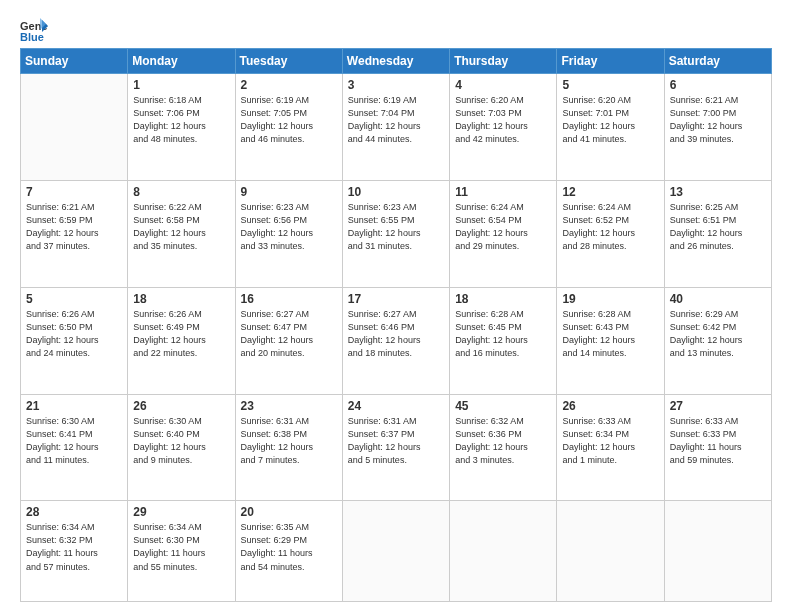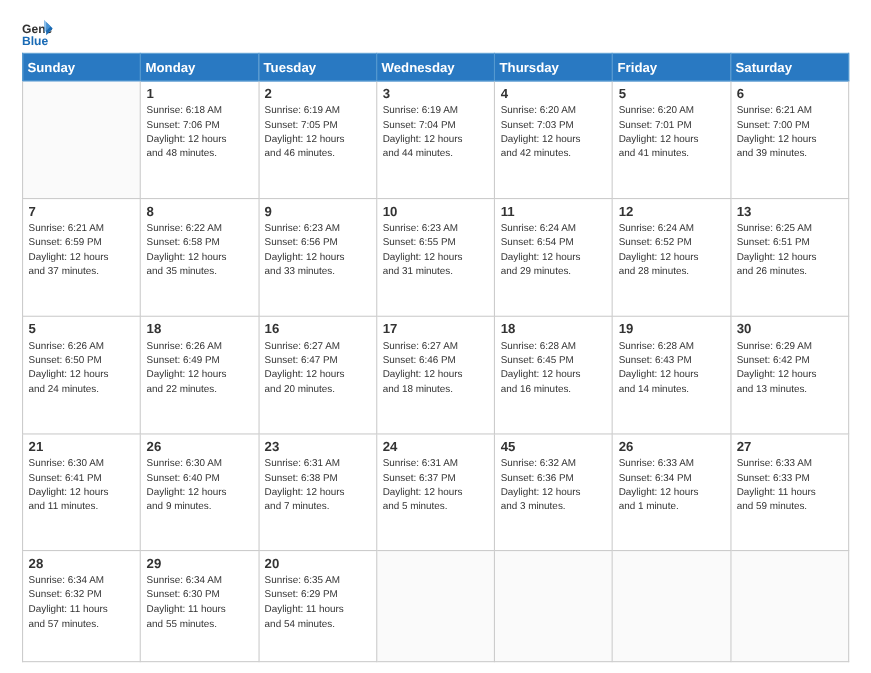--- a/index.html
+++ b/index.html
@@ -198,21 +198,21 @@
           </td>
           <td>
             <span class="day-num">18</span>
             <div class="day-info">Sunrise: 6:28 AM<br>Sunset: 6:45 PM<br>Daylight: 12 hours<br>and 16 minutes.</div>
           </td>
           <td>
             <span class="day-num">19</span>
             <div class="day-info">Sunrise: 6:28 AM<br>Sunset: 6:43 PM<br>Daylight: 12 hours<br>and 14 minutes.</div>
           </td>
           <td>
-            <span class="day-num">30</span>
+            <span class="day-num">40</span>
             <div class="day-info">Sunrise: 6:29 AM<br>Sunset: 6:42 PM<br>Daylight: 12 hours<br>and 13 minutes.</div>
           </td>
         </tr>
         <tr>
           <td>
             <span class="day-num">21</span>
             <div class="day-info">Sunrise: 6:30 AM<br>Sunset: 6:41 PM<br>Daylight: 12 hours<br>and 11 minutes.</div>
           </td>
           <td>
             <span class="day-num">26</span>

